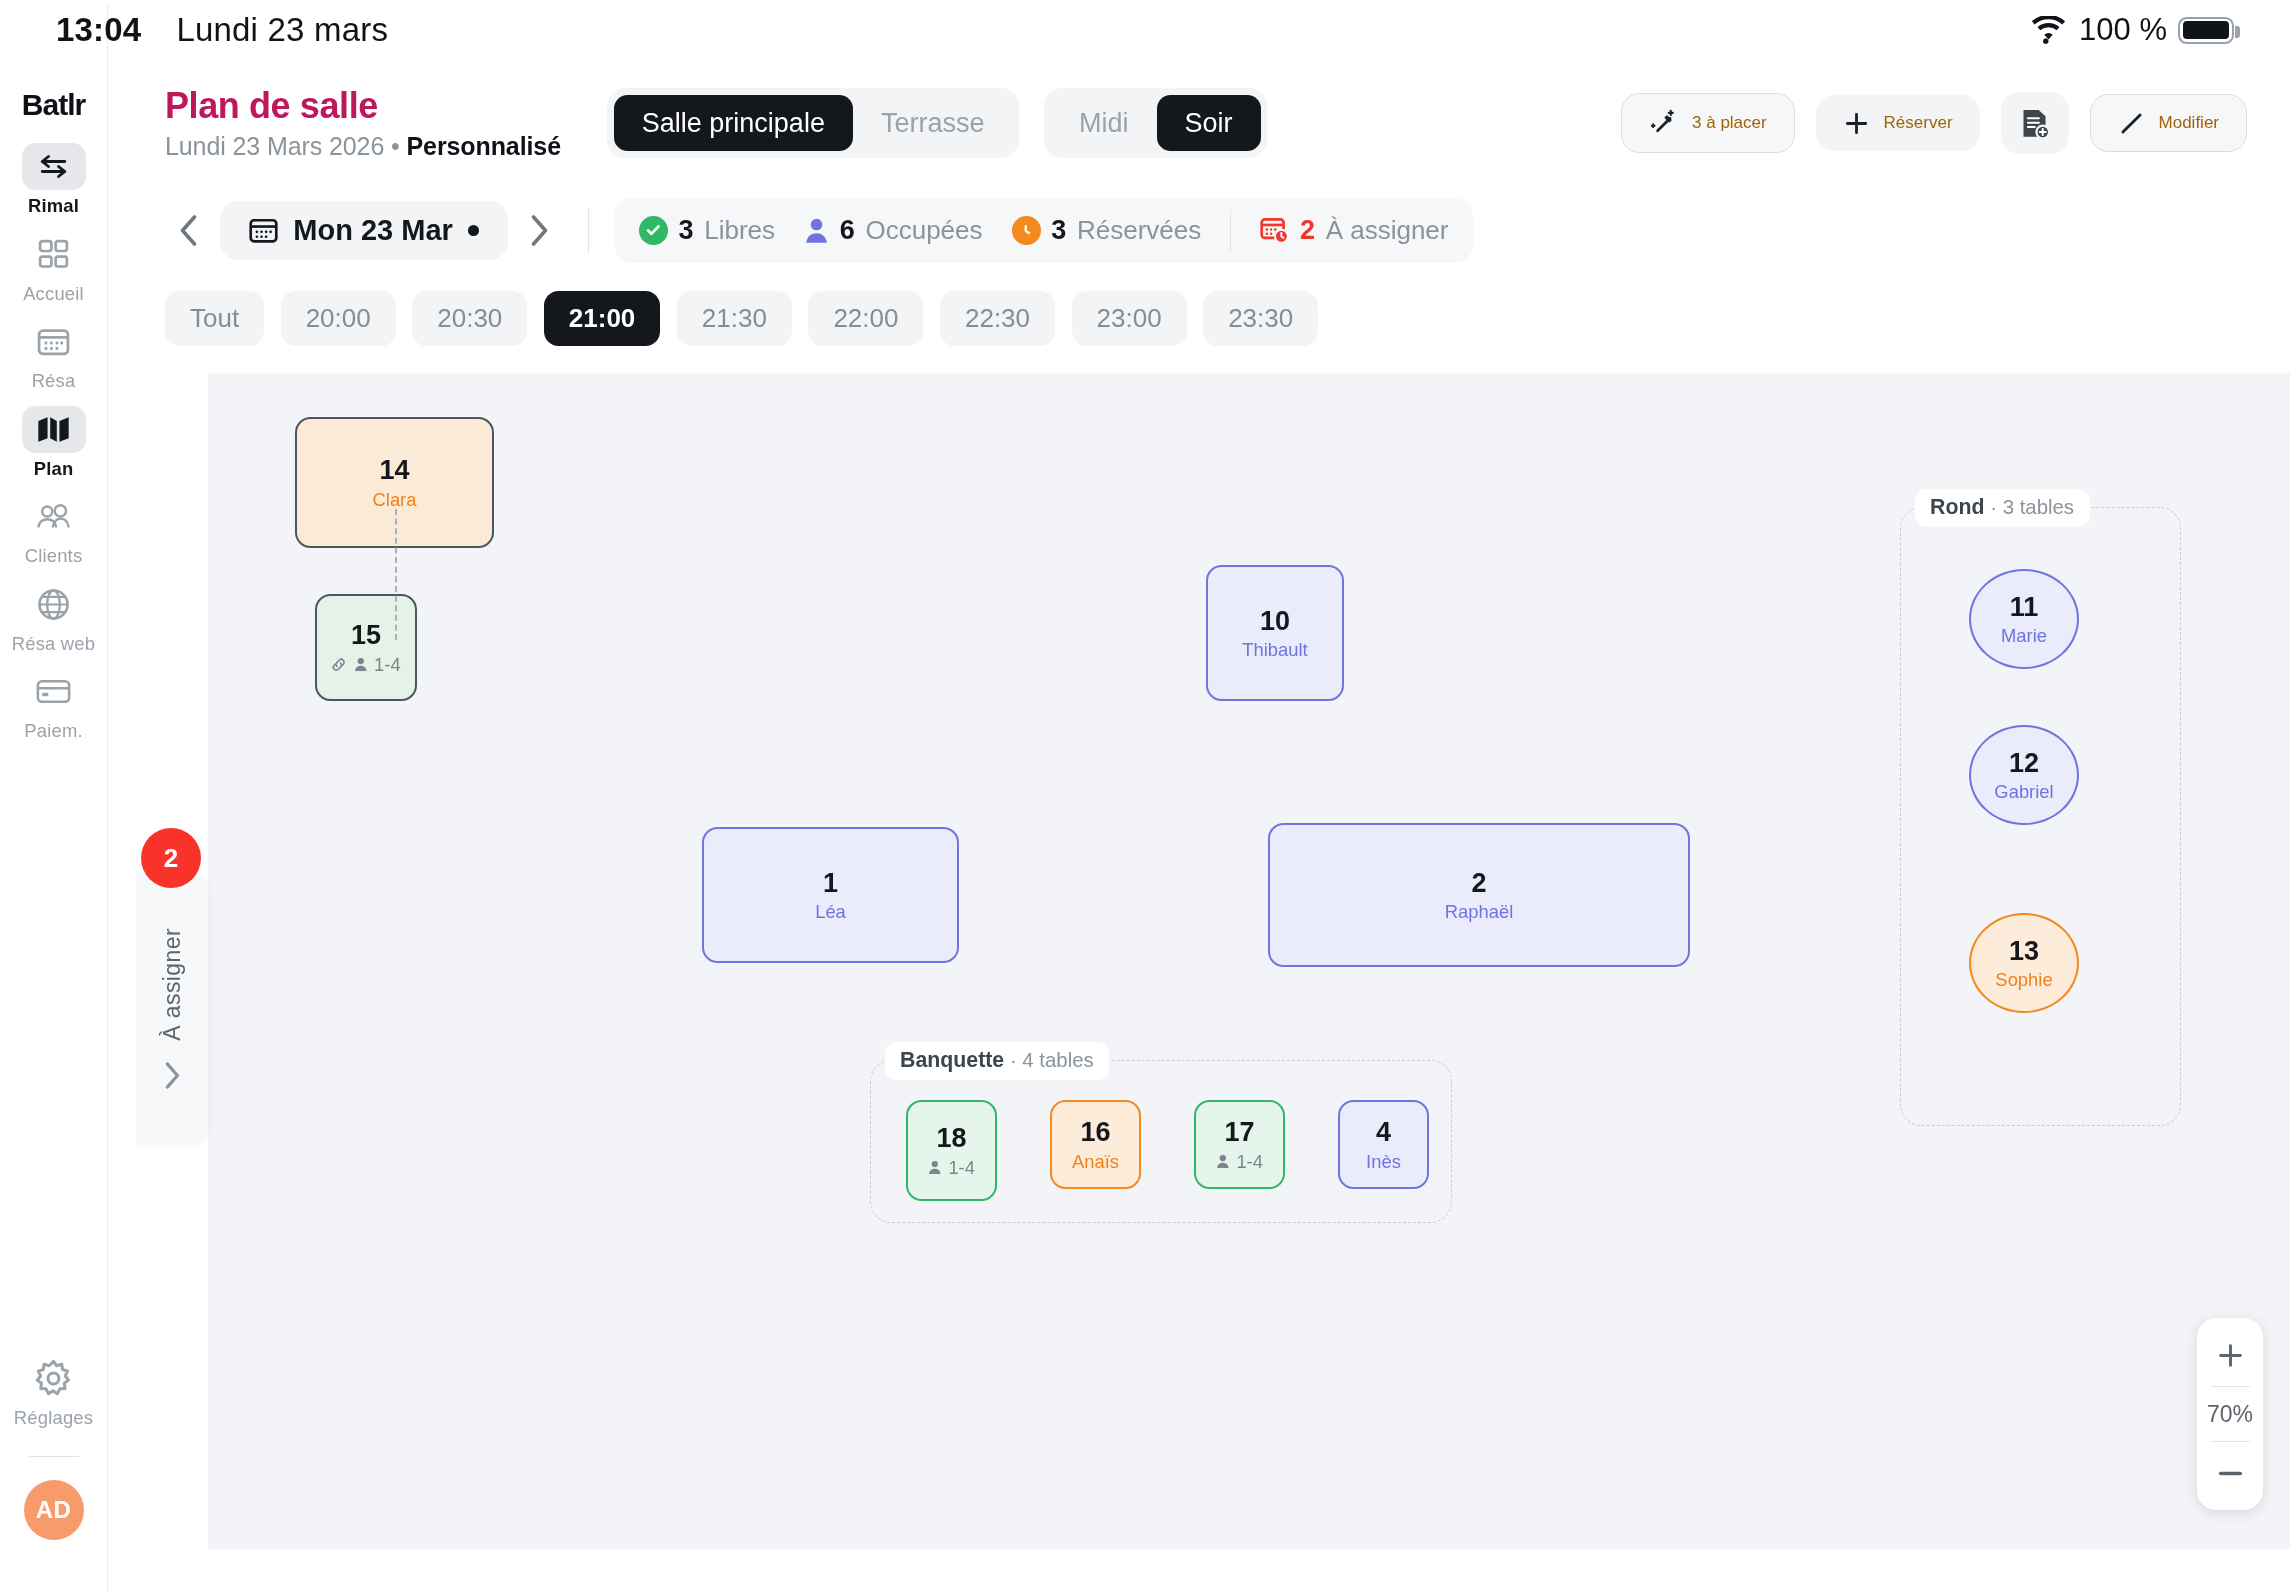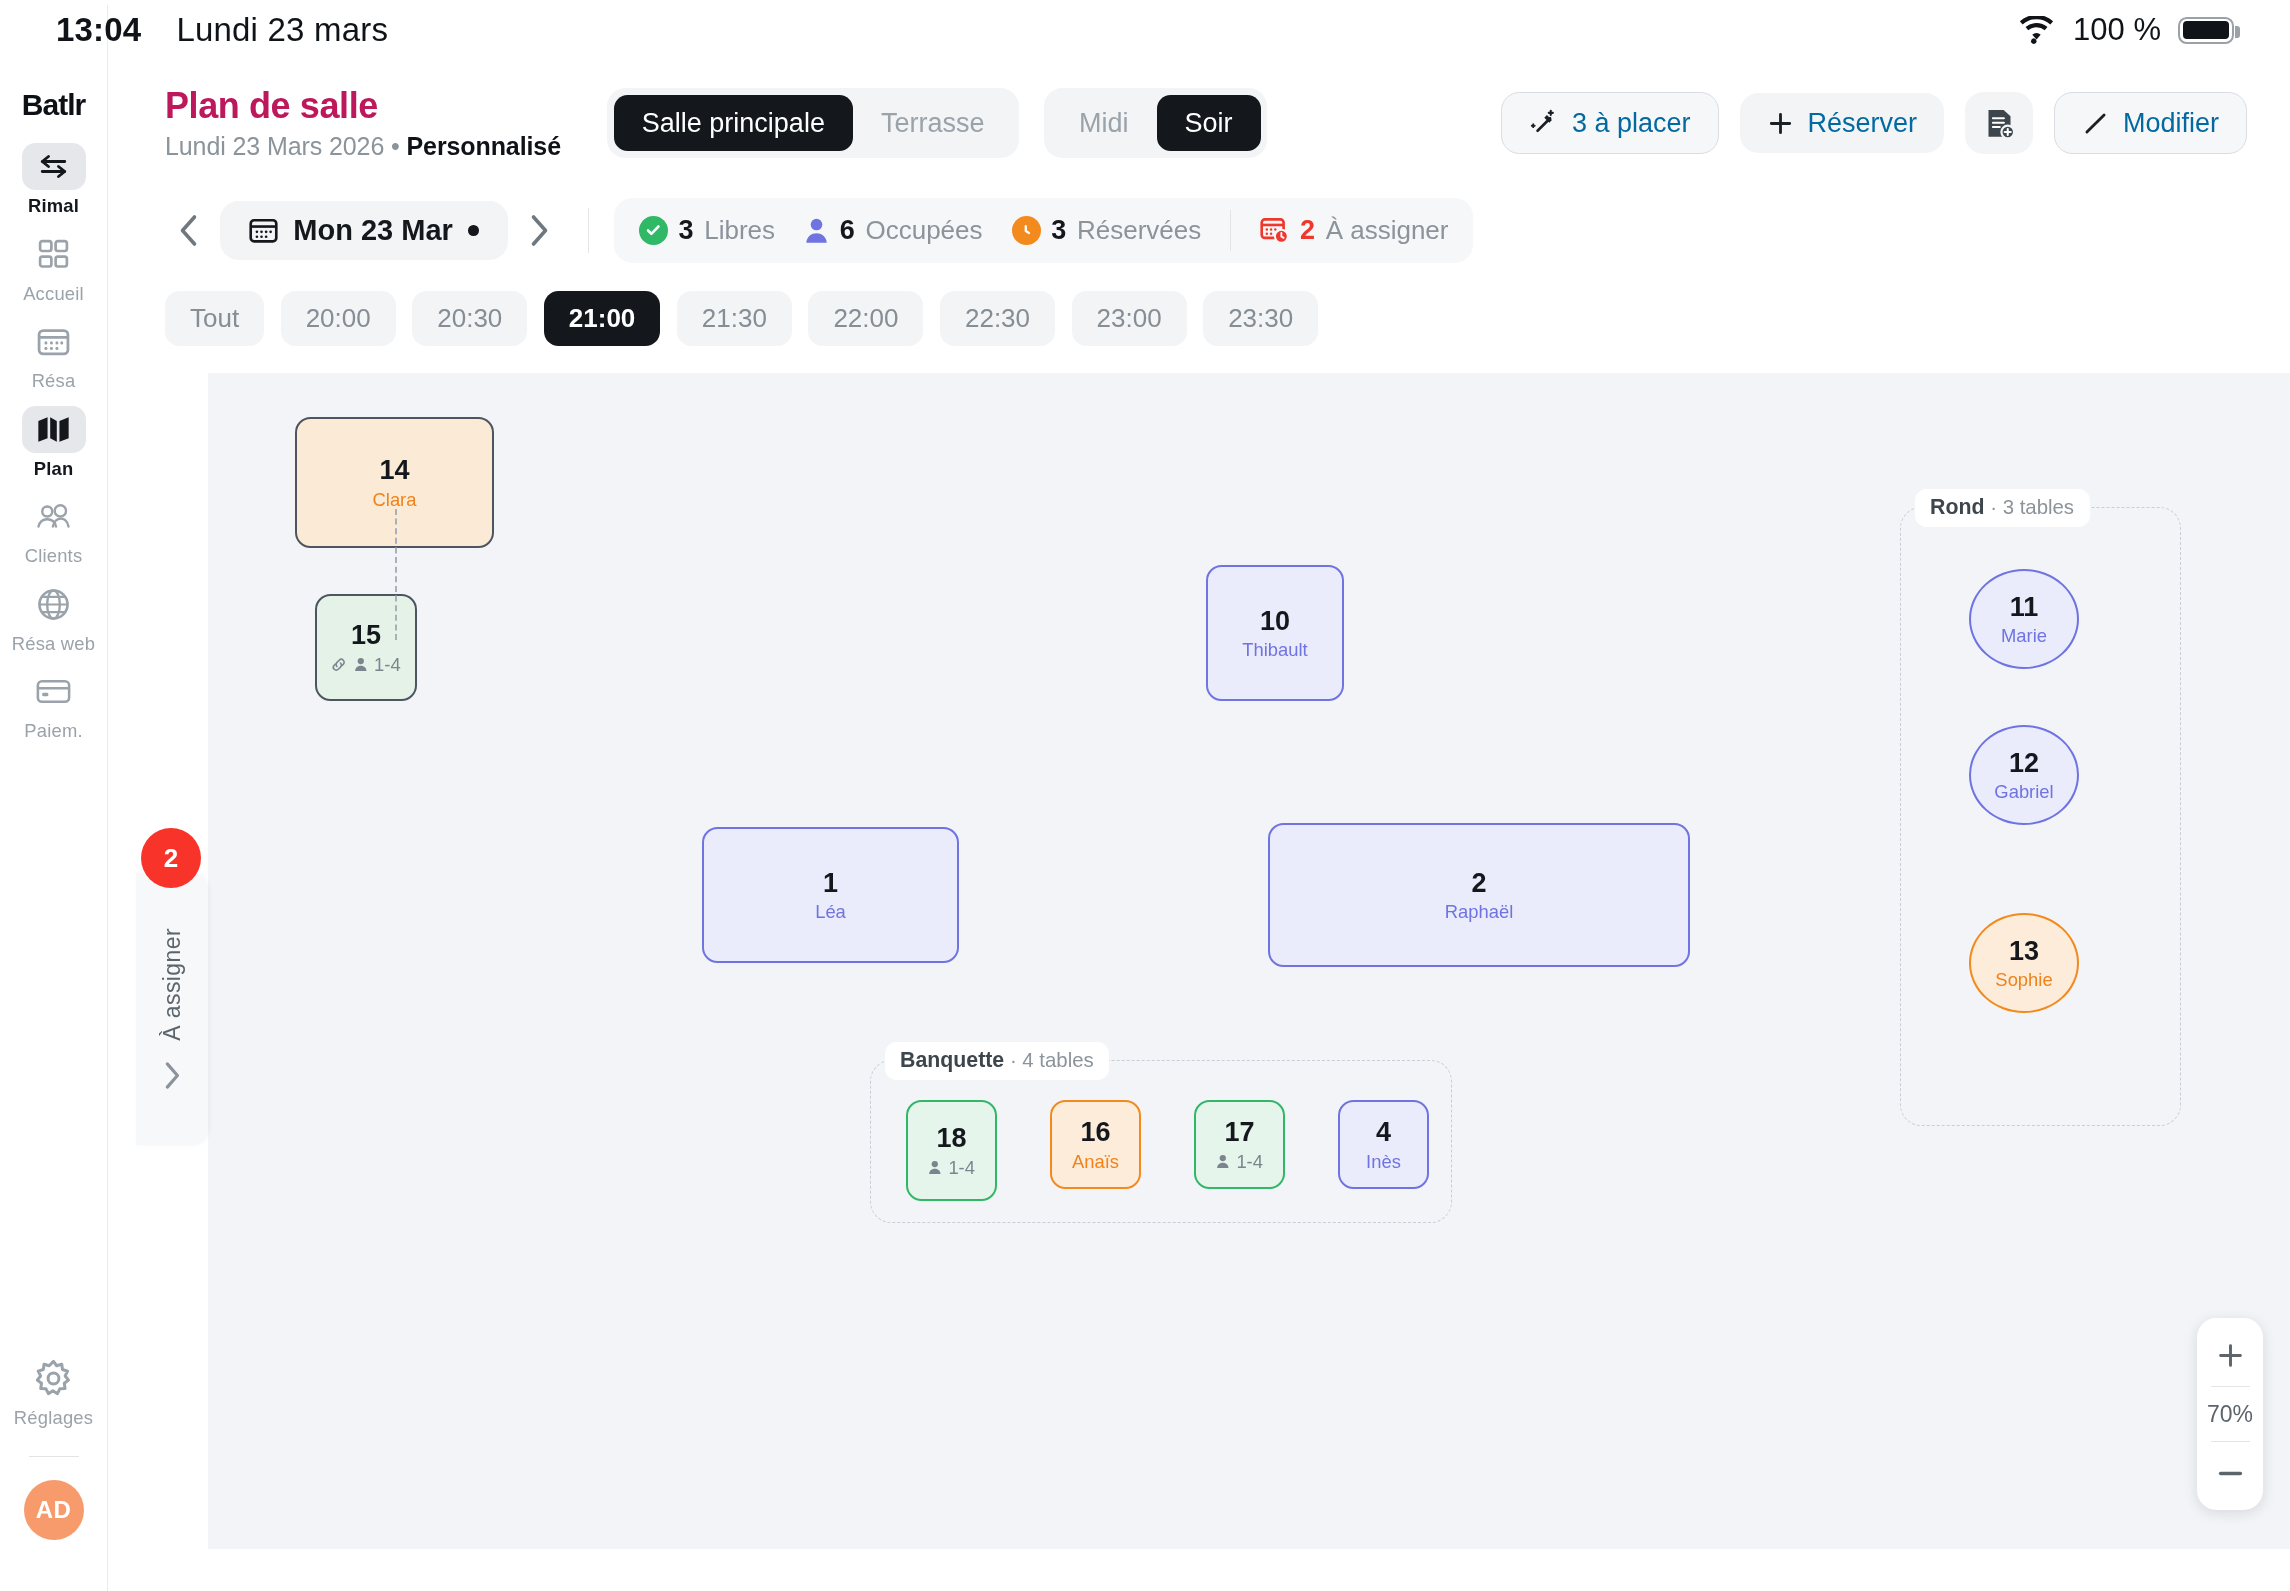--- a/index.html
+++ b/index.html
@@ -11,21 +11,21 @@
   }
   .app { position: relative; width: 2290px; height: 1591px; background:#ffffff; }
 
   
   .statusbar {
     position: absolute; top:0; left:0; width:2290px; height:60px;
     display:flex; align-items:center; padding:0 56px; z-index:60;
   }
   .sb-time { font-size:33px; font-weight:600; color:#101418; letter-spacing:0.2px; }
   .sb-date { font-size:33px; font-weight:500; color:#101418; margin-left:35px; letter-spacing:0.2px;}
-  .sb-right { margin-left:auto; display:flex; align-items:center; gap:17px; }
+  .sb-right { margin-left:auto; display:flex; align-items:center; gap:11px; }
   .sb-pct { font-size:31px; font-weight:500; color:#101418;}
   .wifi { width:39px; height:29px; position:relative; }
   .battery {
     width:56px; height:27px; border:2.9px solid #9aa1a8; border-radius:8.7px;
     position:relative; padding:2.9px;
   }
   .battery::after{
     content:""; position:absolute; right:-7.8px; top:7.8px; width:4.9px;height:11.6px;
     background:#9aa1a8; border-radius:0 2.9px 2.9px 0;
   }
@@ -70,21 +70,21 @@
     display:flex; align-items:center; background:#f2f4f6; border-radius:18.4px; padding:6.8px;
   }
   .seg-btn{
     padding:12.6px 28px; border-radius:13.6px; font-size:27px; color:#9aa2aa; cursor:pointer;
     white-space:nowrap; background:transparent; border:none; font-family:inherit;
   }
   .seg-btn.active{ background:#14181d; color:#fff; font-weight:500; }
   .hdr-right{ margin-left:auto; display:flex; align-items:center; gap:21.3px;}
   .btn{
     display:flex;align-items:center;gap:13.6px; background:#f2f4f6; border:none;
-    border-radius:18.4px; padding:14.6px 27px; font-size:27px; color:#0369a1; cursor:pointer;
+    border-radius:18.4px; padding:14.6px 27px; font-size:17px; color:#a16207; cursor:pointer;
     font-family:inherit; white-space:nowrap;
   }
   .btn.outline{ background:#f6f7f9; border:1px solid #d9dde1; }
   .btn.icon-only{ padding:14.6px 18.4px; }
 
   
   .subhdr{
     position:absolute; top:186px; left:122px; width:2168px; height:89px;
     display:flex; align-items:center; padding:0 43px; background:#fff; z-index:35;
   }

